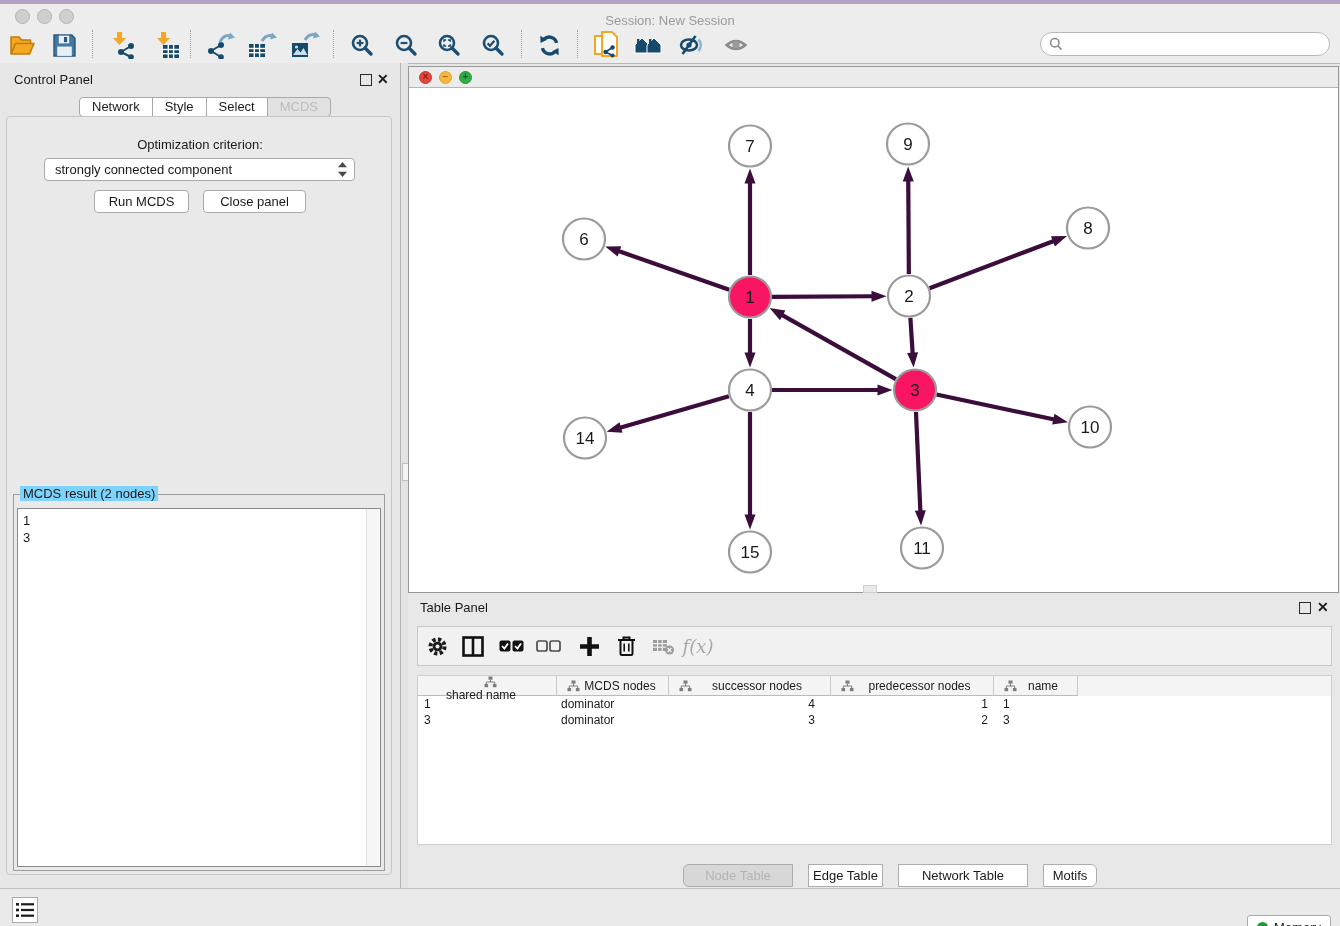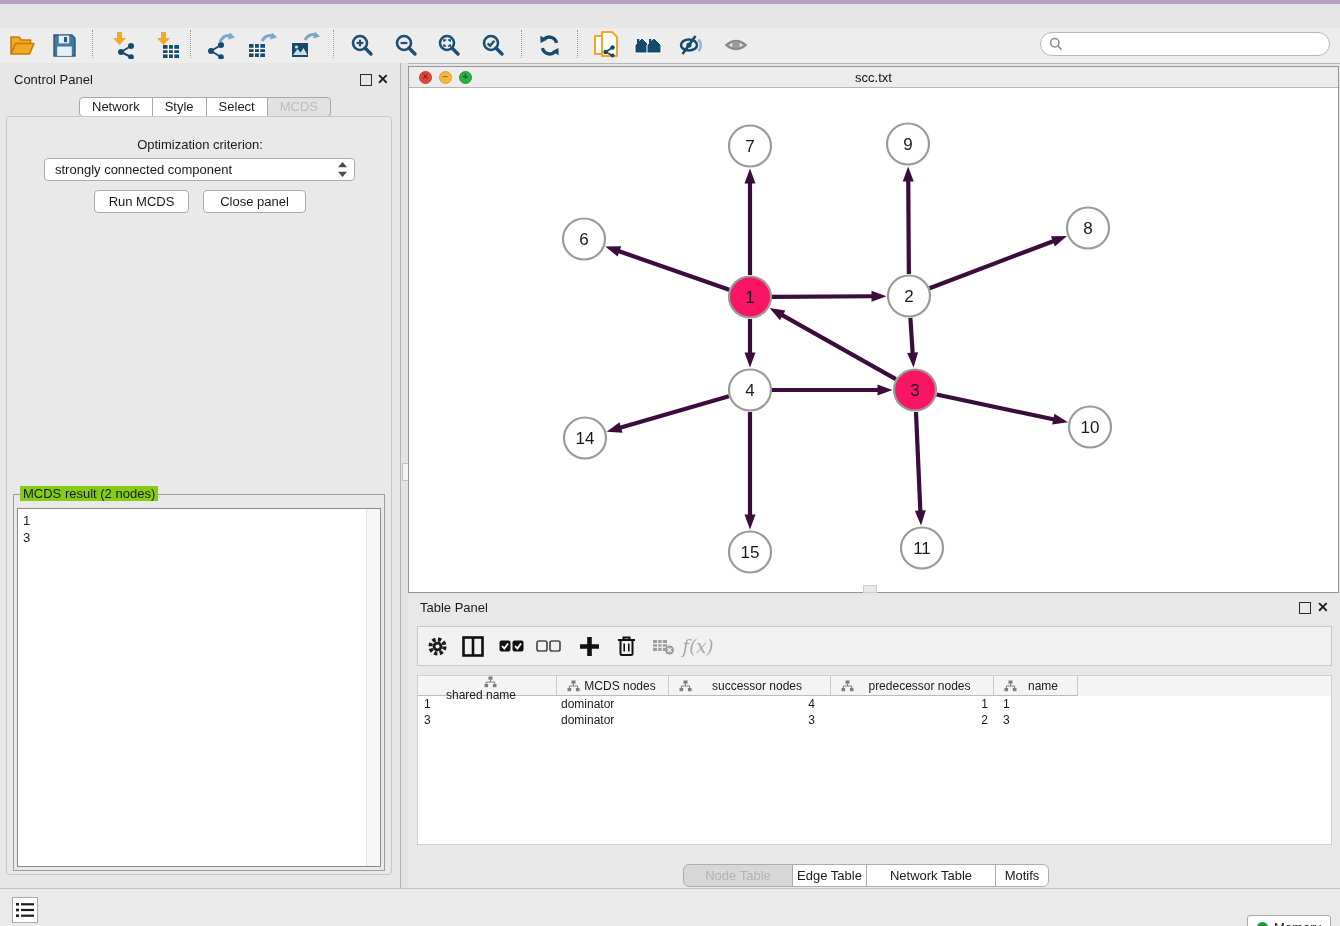--- a/index.html
+++ b/index.html
@@ -29,21 +29,21 @@
   .cp-tab.active{background:#e2e2e2;color:#bcbcbc;}
   #cp-content{left:6px;top:53px;width:386px;height:759px;background:#e9e9e9;border:1px solid #c6c6c6;border-radius:4px;box-sizing:border-box;}
   #opt-label{left:0;top:74px;width:400px;text-align:center;font-size:13px;}
   #criterion-select{left:44px;top:95px;width:311px;height:23px;background:#fff;border:1px solid #ababab;border-radius:4px;display:flex;align-items:center;box-sizing:border-box;cursor:pointer;}
   #criterion-select .val{flex:1;padding-left:10px;font-size:13px;}
   #criterion-select .chev{padding-right:7px;display:flex;align-items:center;}
   .cp-btn{position:absolute;top:127px;height:23px;background:#fff;border:1px solid #ababab;border-radius:4px;font-size:13px;display:flex;align-items:center;justify-content:center;box-sizing:border-box;cursor:pointer;}
   #run-btn{left:94px;width:95px;}
   #close-btn{left:203px;width:103px;}
   #result-fieldset{left:13px;top:431px;width:372px;height:377px;border:1px solid #9e9e9e;box-sizing:border-box;}
-  #result-legend{position:absolute;left:6px;top:-9px;background:#84cc16;padding:0 3px;font-size:13px;white-space:nowrap;}
+  #result-legend{position:absolute;left:6px;top:-9px;background:#7dd3fc;padding:0 3px;font-size:13px;white-space:nowrap;}
   #result-box{position:absolute;left:3px;top:13px;right:3px;bottom:3px;background:#fff;border:1px solid #8a8a8a;}
   #result-lines{position:absolute;left:5px;top:3px;font-size:13px;line-height:17px;}
   #result-scroll{position:absolute;top:0;right:0;width:13px;height:100%;background:#f7f7f7;border-left:1px solid #e2e2e2;cursor:pointer;}
   
   #v-splitter{left:400px;top:63px;width:8px;height:825px;background:#e3e3e3;border-left:1px solid #b3b3b3;box-sizing:border-box;}
   #v-handle{position:absolute;left:1px;top:400px;width:5px;height:16px;background:#f5f5f5;border:1px solid #c0c0c0;cursor:col-resize;}
   
   #net-window{left:408px;top:66px;width:931px;height:527px;border:1px solid #979797;background:#fff;box-sizing:border-box;}
   #net-titlebar{position:absolute;left:0;top:0;width:100%;height:21px;background:#ececec;border-bottom:1px solid #b5b5b5;box-sizing:border-box;}
   .mac-light{position:absolute;top:3.5px;width:13px;height:13px;border-radius:50%;display:flex;align-items:center;justify-content:center;font-size:10px;font-weight:bold;line-height:12px;cursor:pointer;box-sizing:border-box;}
@@ -61,37 +61,43 @@
   .th{display:flex;align-items:center;border-right:1px solid #c9c9c9;border-bottom:1px solid #bbb;box-sizing:border-box;font-size:12px;height:20px;cursor:pointer;}
   .th svg{margin:0 4px 0 10px;flex:none;}
   .th span{flex:1;text-align:center;padding-right:12px;white-space:nowrap;}
   .tr{display:flex;height:16px;align-items:center;font-size:12px;}
   .td{box-sizing:border-box;white-space:nowrap;cursor:text;}
   .c0{width:139px;padding-left:6px;}
   .c1{width:112px;padding-left:4px;}
   .c2{width:162px;text-align:right;padding-right:16px;}
   .c3{width:163px;text-align:right;padding-right:6px;}
   .c4{width:84px;padding-left:9px;}
-  #tp-tabs{position:absolute;left:275px;top:269px;height:23px;display:flex;}
+  #tp-tabs{position:absolute;left:275px;top:269px;height:23px;display:flex;gap:16px;}
   .tp-tab{height:21px;line-height:21px;background:#fff;border:1px solid #adadad;margin-left:-1px;font-size:13px;text-align:center;cursor:pointer;box-sizing:content-box;}
   .tp-tab:first-child{border-radius:6px 0 0 6px;margin-left:0;}
   .tp-tab:last-child{border-radius:0 6px 6px 0;}
   .tp-tab.active{background:#d7d7d7;color:#b4b4b4;}
   
   #status-bar{left:0;top:888px;width:1340px;height:38px;background:#eaeaea;border-top:1px solid #c2c2c2;box-sizing:border-box;}
   #list-btn{position:absolute;left:12px;top:8px;width:26px;height:26px;background:#fff;border:1px solid #aaa;display:flex;align-items:center;justify-content:center;cursor:pointer;box-sizing:border-box;}
   #memory-btn{position:absolute;right:9px;top:9px;height:24px;background:#fff;border:1px solid #aaa;border-radius:3px;display:flex;align-items:center;padding:0 9px;cursor:pointer;box-sizing:border-box;margin-top:17px;}
   #memory-dot{width:11px;height:11px;border-radius:50%;background:#1d9b35;margin-right:6px;}
 </style>
 </head>
 <body>
 
 <div id="app">
   <div id="top-strip" class="abs"></div>
 
+  <div id="titlebar" class="abs">
+    <div class="mac-light-gray" style="left:15px"></div>
+    <div class="mac-light-gray" style="left:37px"></div>
+    <div class="mac-light-gray" style="left:59px"></div>
+    <div id="win-title" class="abs">Session: New Session</div>
+  </div>
 
   <div id="toolbar" class="abs">
     <span class="tb" style="left:5px">
       <svg width="28" height="25" viewBox="0 0 28 25">
         <path d="M3 21 V4 h8 l2.5 3 h9 v4" fill="#f5a623" stroke="#bd7f0b" stroke-width="1.6" stroke-linejoin="round"></path>
         <path d="M3 21 L7.5 10.5 H26 L21.5 21 Z" fill="#f5a623" stroke="#bd7f0b" stroke-width="1.6" stroke-linejoin="round"></path>
       </svg>
     </span>
     <span class="tb" style="left:47px">
       <svg width="25" height="25" viewBox="0 0 24 24">
@@ -285,21 +291,20 @@
 
   <div id="v-splitter" class="abs">
     <div id="v-handle"></div>
   </div>
 
   <div id="net-window" class="abs">
     <div id="net-titlebar">
       <span class="mac-light" style="left:10px;background:#e2463d;color:#8c1d12;border:1px solid #c23b32">×</span>
       <span class="mac-light" style="left:30px;background:#f6b73c;color:#9a6d12;border:1px solid #dba32f">−</span>
       <span class="mac-light" style="left:50px;background:#2fae43;color:#15612f;border:1px solid #279238">+</span>
-      <span id="net-title">scc.txt</span>
     </div>
     <svg id="net-canvas" viewBox="0 0 929 504">
         <line x1="341" y1="187" x2="341" y2="94.5" stroke="#3a0d3a" stroke-width="4.2"></line>
         <polygon points="341,80.5 346.5,95.5 335.5,95.5" fill="#3a0d3a"></polygon>
         <line x1="320.23121807335133" y1="201.7434376400866" x2="209.4572972873944" y2="163.03929664258357" stroke="#3a0d3a" stroke-width="4.2"></line>
         <polygon points="196.24079969770887,158.4214842317296 212.21547341949312,158.17694490455384 208.58719223953645,168.56133586787817" fill="#3a0d3a"></polygon>
         <line x1="362.9995649035371" y1="208.86163795658152" x2="463.5007218645862" y2="208.22955520839884" stroke="#3a0d3a" stroke-width="4.2"></line>
         <polygon points="477.5004449850189,208.14150663531436 462.53533215255277,213.73573561807487 462.4661511308435,202.7359531663063" fill="#3a0d3a"></polygon>
         <line x1="341" y1="231" x2="341" y2="265.5" stroke="#3a0d3a" stroke-width="4.2"></line>
         <polygon points="341,279.5 335.5,264.5 346.5,264.5" fill="#3a0d3a"></polygon>

